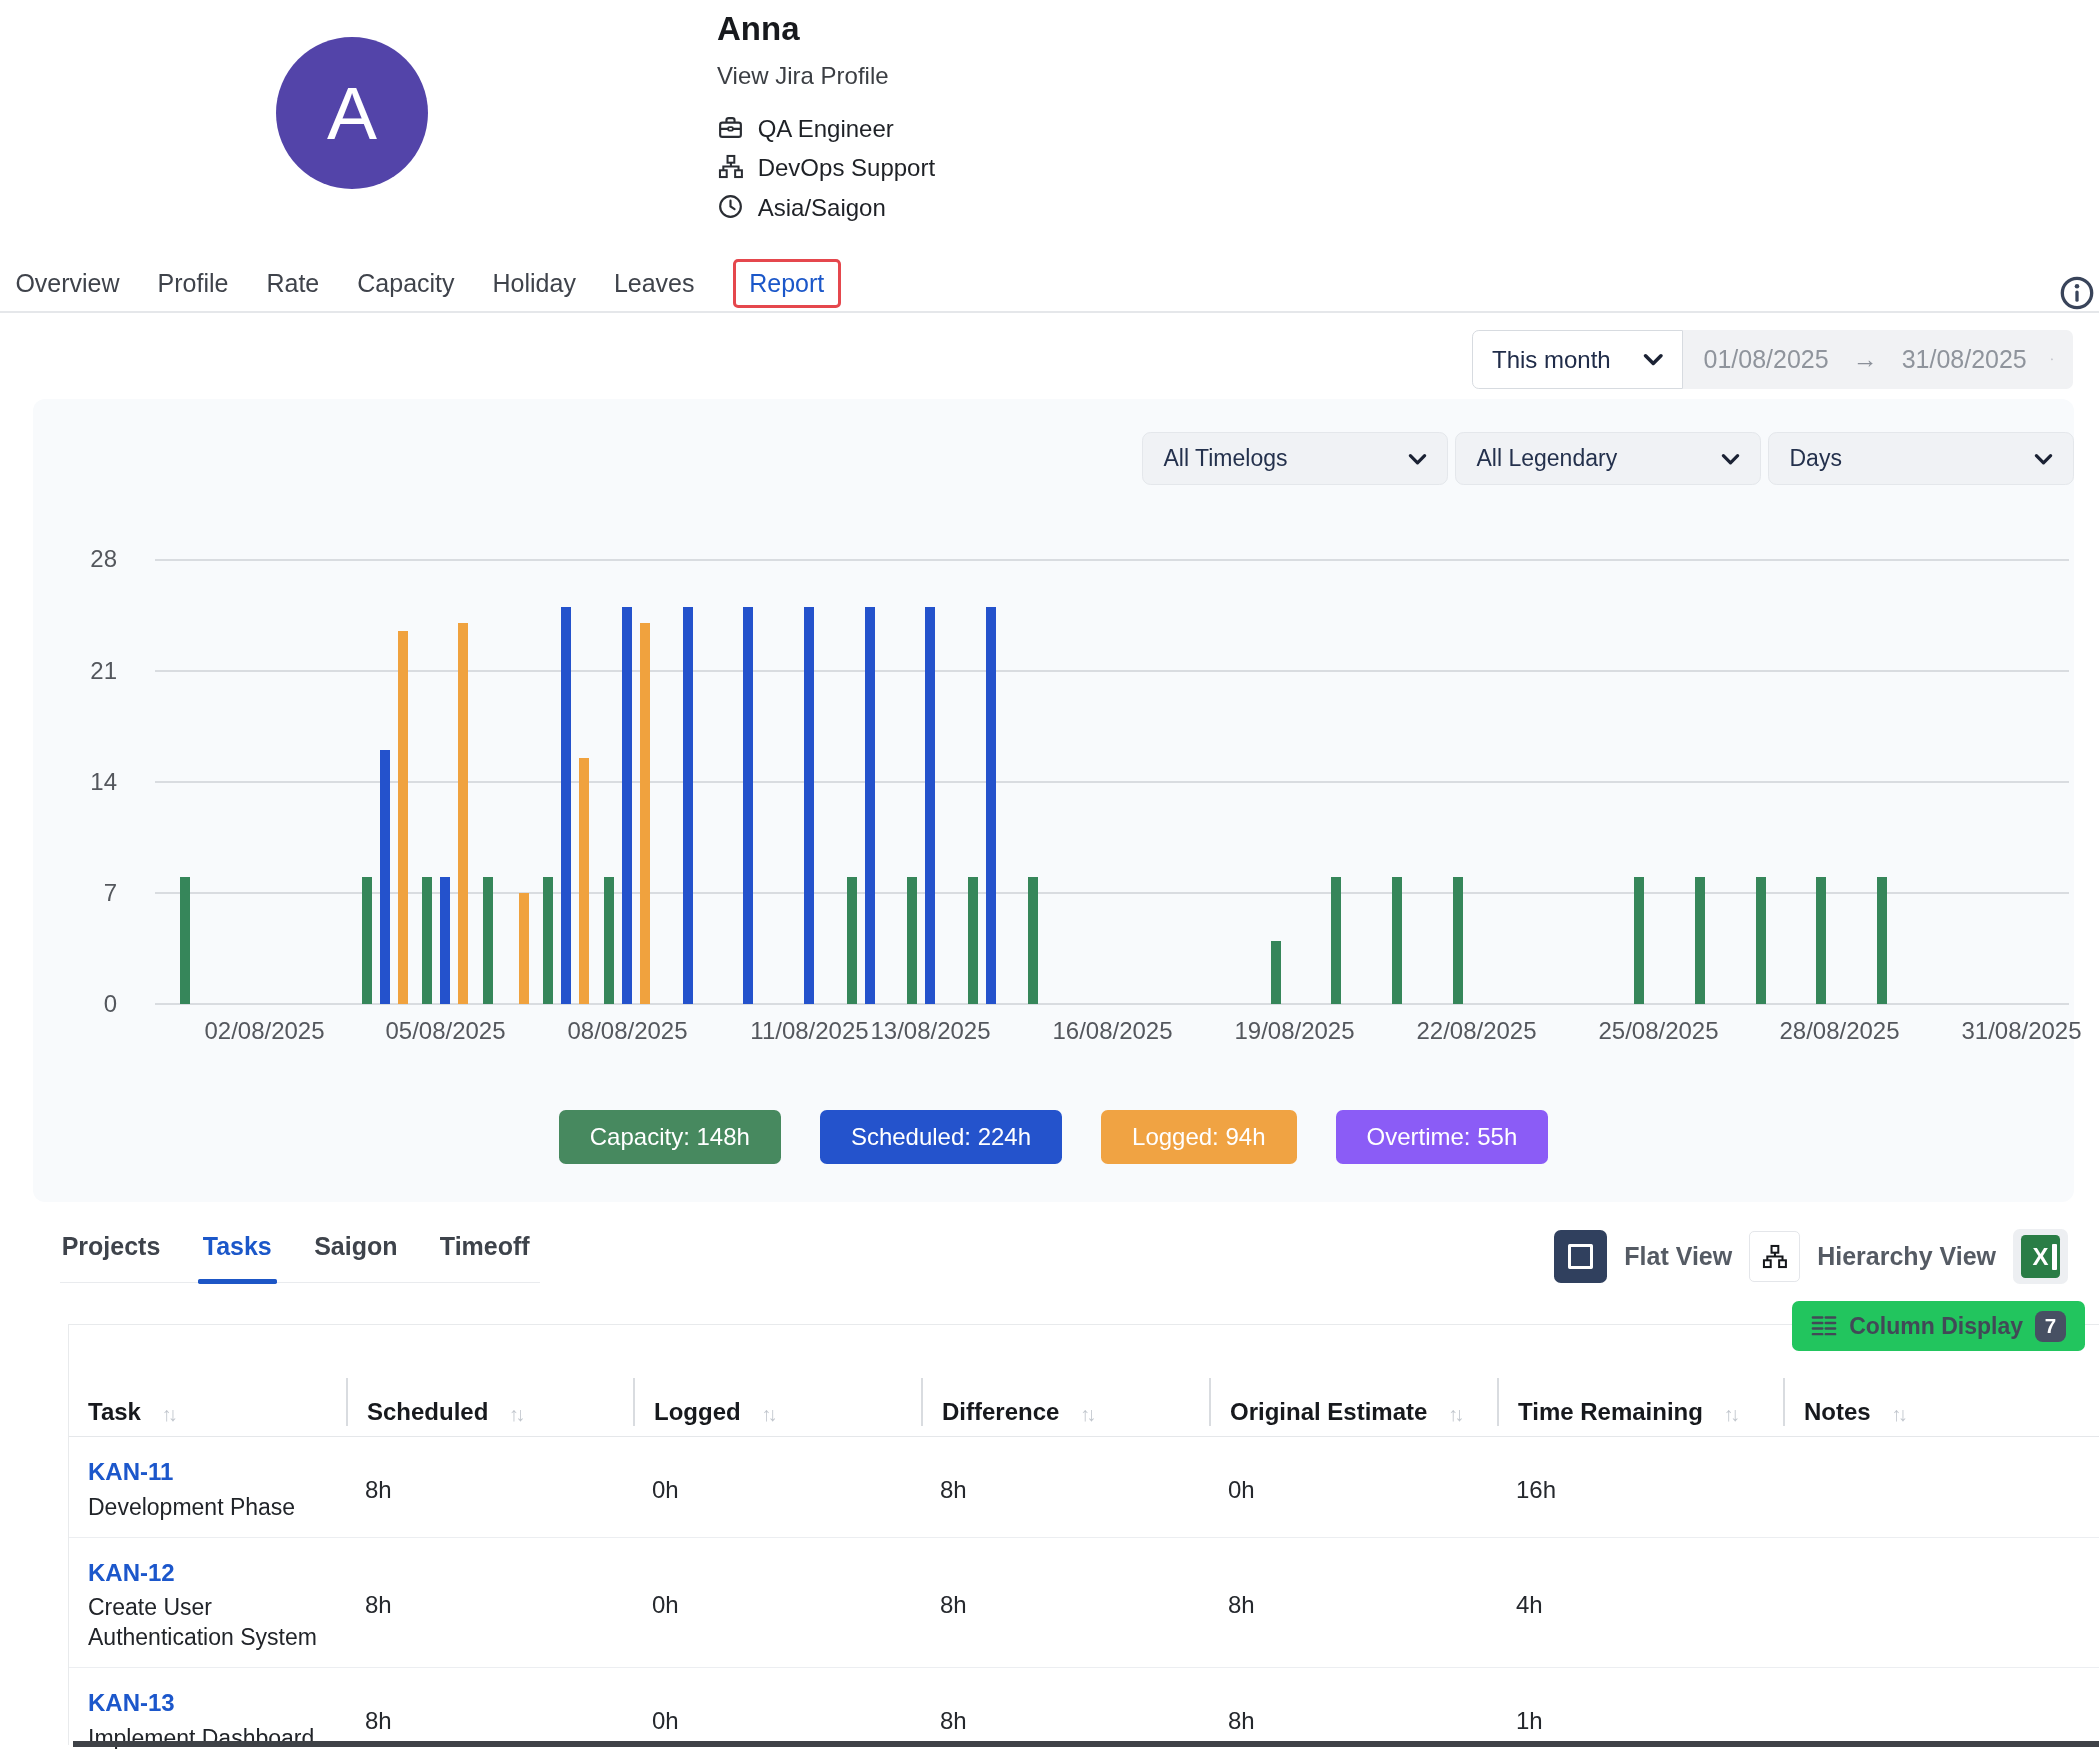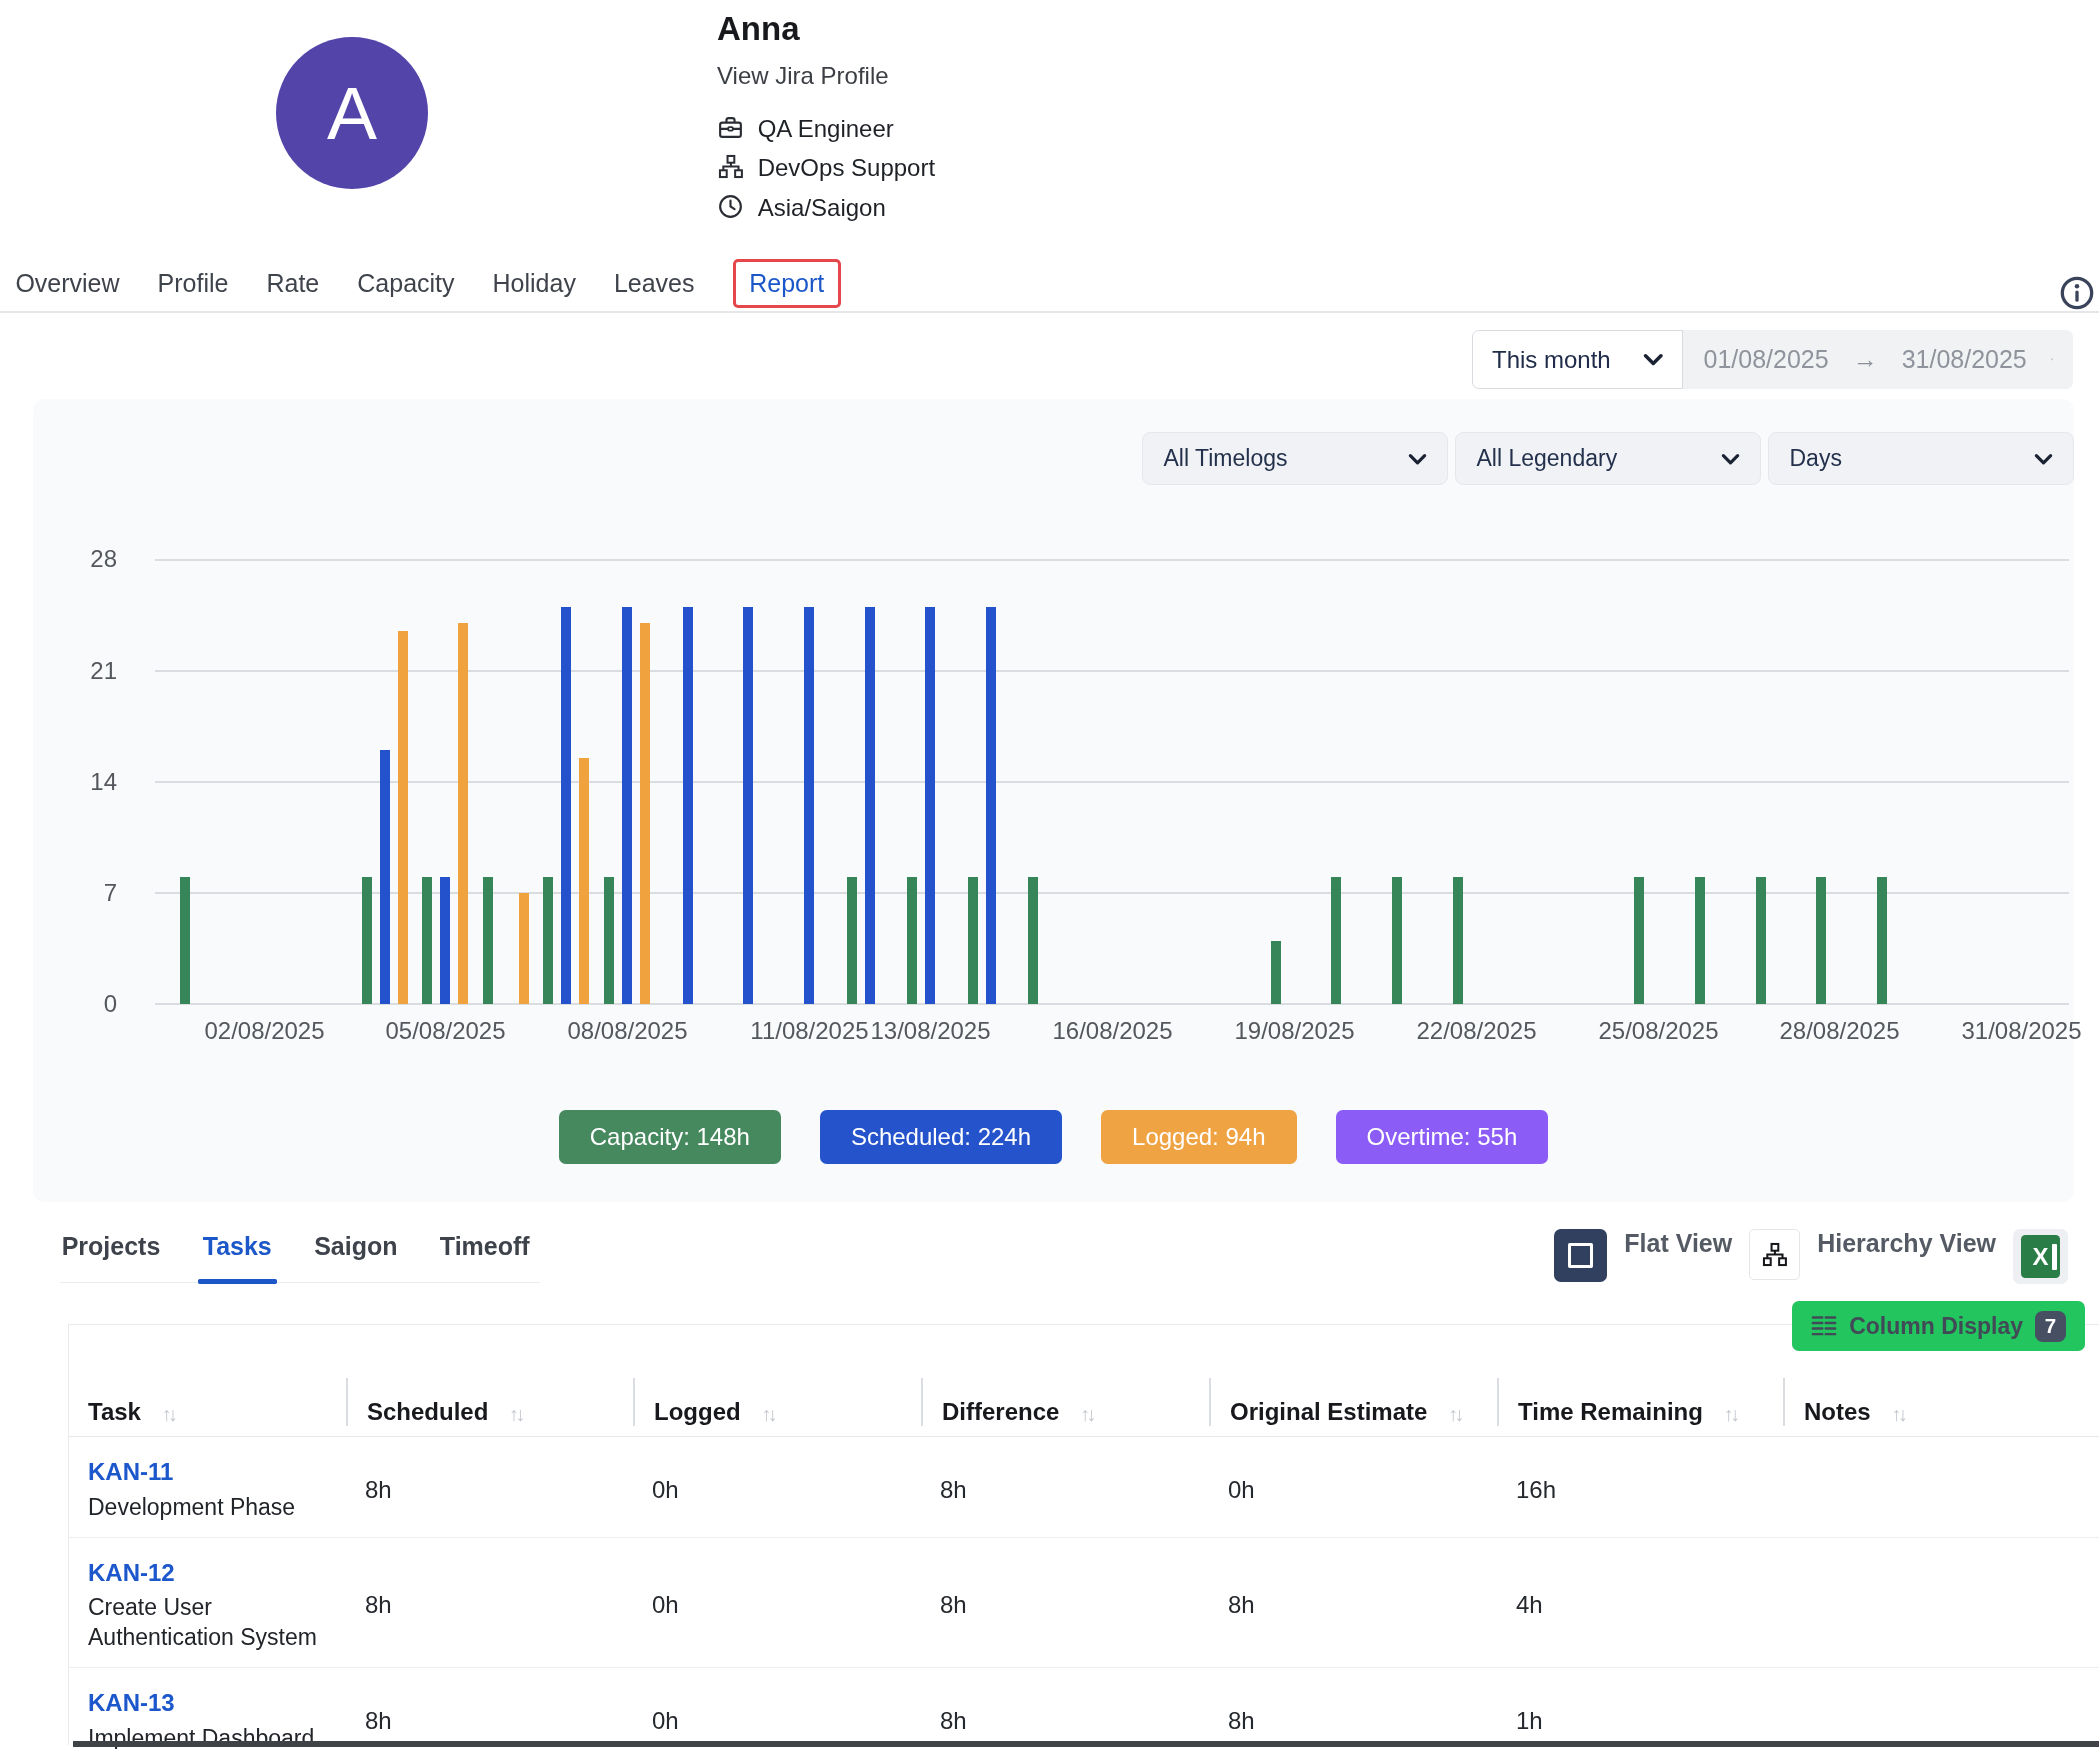--- a/index.html
+++ b/index.html
@@ -55,21 +55,21 @@
   .legend-row { position:absolute; left:0; right:0; top:711px; display:flex; justify-content:center; gap:39px; }
   .legend-btn { height:54px; padding:0 31px; border-radius:6.8px; color:#fff; font-size:24px;
     display:flex; align-items:center; cursor:pointer; white-space:nowrap; }
 
   
   .tabs-row { left:60px; right:31px; top:1229px; height:58px; display:flex; justify-content:space-between; align-items:flex-start; }
   .tab-group { display:flex; gap:39px; border-bottom:1.7px solid #e9ebee; padding-right:8.6px; }
   .tab { position:relative; font-size:25px; font-weight:600; color:#3e434b; padding:3.4px 1.7px 20.5px; cursor:pointer; }
   .tab.active { color:#1b57c9; }
   .tab.active::after { content:""; position:absolute; left:-3.4px; right:-3.4px; bottom:-1.7px; height:4.3px; background:#1d56c6; border-radius:1.7px; }
-  .views-group { display:flex; gap:17px; margin-top:0; }
+  .views-group { display:flex; align-items:center; gap:17px; margin-top:0; }
   .view-label { font-size:25px; font-weight:600; color:#555b64; white-space:nowrap; }
   .flat-btn { width:53px; height:53px; background:#30405e; border-radius:6.8px; display:flex; align-items:center; justify-content:center; cursor:pointer; }
   .flat-btn .sq { width:25px; height:25px; border:3.4px solid #fff; border-radius:1.7px; }
   .hier-btn { width:51px; height:51px; background:#fff; border:1.7px solid #e4e6ea; border-radius:5.1px;
     display:flex; align-items:center; justify-content:center; cursor:pointer; }
   .excel-wrap { width:55px; height:55px; background:#edeff2; border-radius:6.8px; display:flex; align-items:center; justify-content:center; cursor:pointer; }
   .excel-ic { position:relative; width:39px; height:43px; background:#2a7d46; border-radius:4.3px;
     display:flex; align-items:center; justify-content:center; color:#fff; font-weight:700; font-size:24px; }
   .excel-ic::after { content:""; position:absolute; right:3.4px; top:8.6px; width:5.1px; height:26px; background:#fff; border-radius:0.9px; }
 

